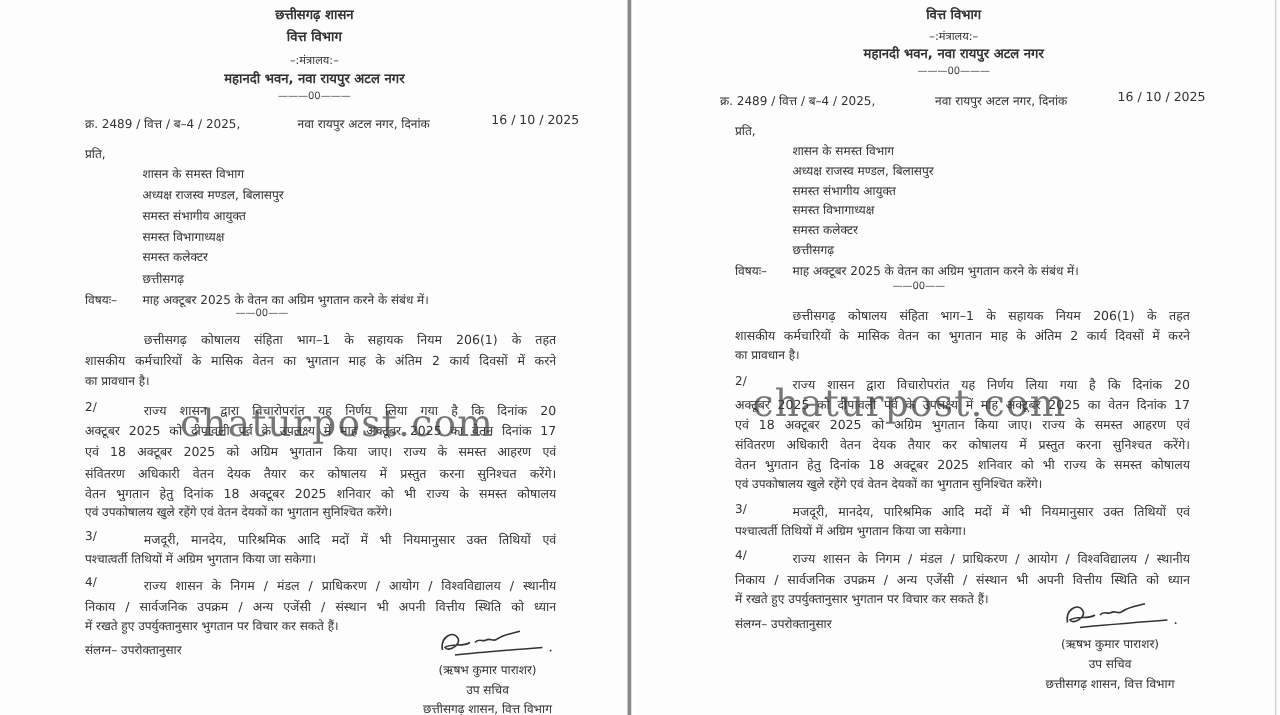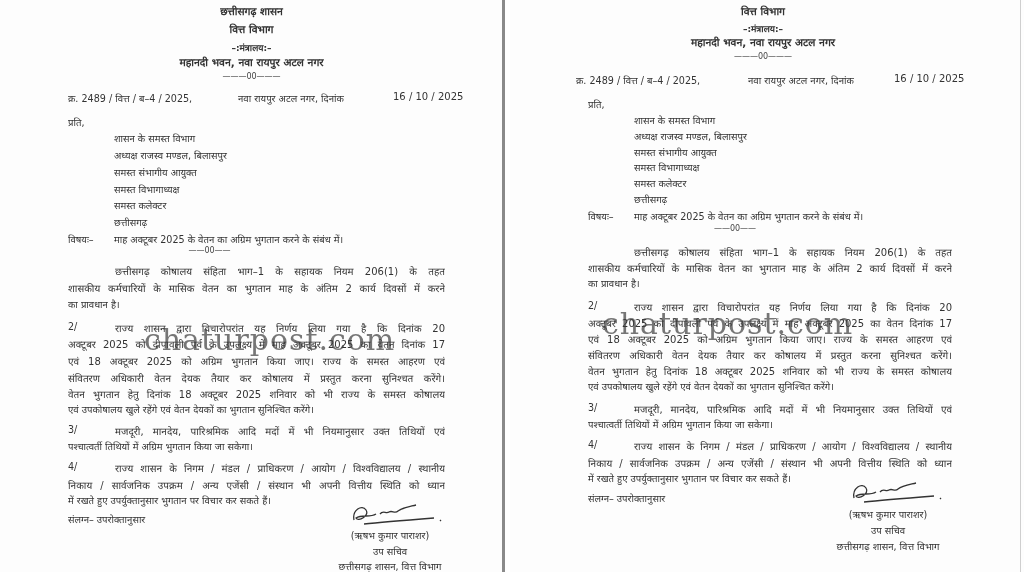--- a/index.html
+++ b/index.html
@@ -18,21 +18,21 @@
   .page-right { left: 510px; width: 514px; }
   .divider {
     position: absolute; left: 502px; top: 0; width: 3px; height: 572px;
     background: #8a8a8a;
   }
   .edge-right {
     position: absolute; left: 1020px; top: 0; width: 1px; height: 572px;
     background: #cfcfcf;
   }
   .hdr { position: absolute; width: 100%; text-align: center; font-size: 10.5px; font-weight: bold; color: #333; }
-  .hdr.small { font-size: 9px; font-weight: bold; }
+  .hdr.small { font-size: 9px; font-weight: normal; }
   .rule { position: absolute; text-align: center; font-size: 8px; color: #444; width: 100%; }
   .line { position: absolute; font-size: 9.6px; white-space: nowrap; color: #333; }
   .just { position: absolute; font-size: 10px; color: #333; text-align: justify; text-align-last: justify; white-space: nowrap; overflow: hidden; }
   .bold { font-weight: normal; }
   .watermark {
     position: absolute; font-family: "DejaVu Serif", serif; font-size: 30px;
     color: rgba(60,60,60,0.7); letter-spacing: 1px; white-space: nowrap;
   }
   .sig { position: absolute; }
   .center { position: absolute; text-align: center; font-size: 9.6px; white-space: nowrap; color: #333; }

